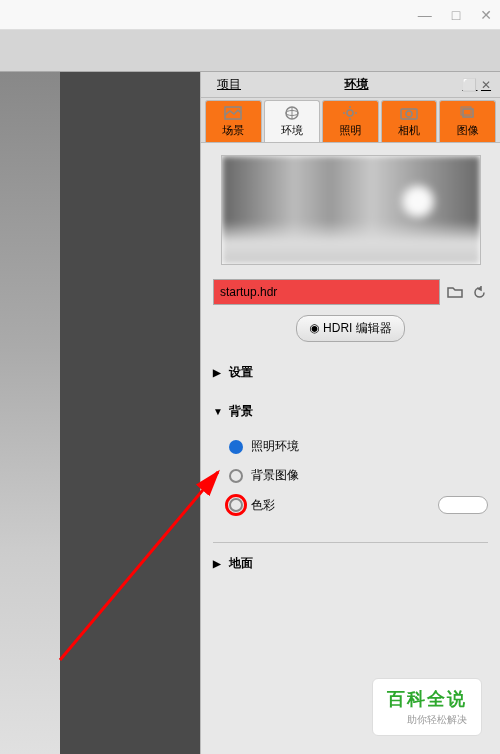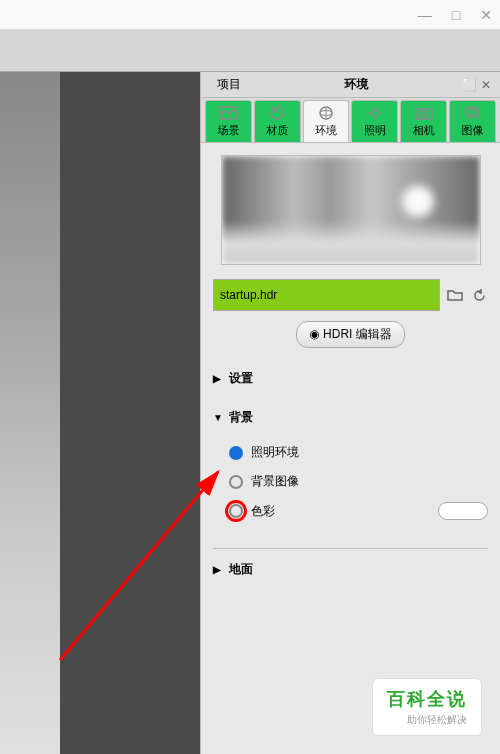--- a/index.html
+++ b/index.html
@@ -9,36 +9,36 @@
     .titlebar span { color: #999; font-size: 14px; }
     
     .secondary-bar { height: 42px; background: #d5d5d5; border-bottom: 1px solid #aaa; }
     
     .main-area { display: flex; height: calc(100% - 72px); }
     .viewport { width: 200px; background: linear-gradient(180deg, #888 0%, #aaa 40%, #ccc 70%, #e0e0e0 100%); position: relative; }
     .viewport-inner { position: absolute; left: 60px; top: 0; bottom: 0; right: 0; background: #4a4a4a; }
     
     .panel { flex: 1; background: #e8e8e8; display: flex; flex-direction: column; border-left: 1px solid #bbb; }
     
-    .panel-header { display: flex; align-items: center; height: 26px; background: #dcdcdc; border-bottom: 1px solid #bbb; padding: 0 6px; font-size: 12px; }
+    .panel-header { display: flex; align-items: center; height: 26px; background: #dcdcdc; border-bottom: 1px solid #bbb; padding: 0 6px; font-size: 12px; text-decoration: underline; }
     .panel-header .project-tab { padding: 2px 10px; }
     .panel-header .env-tab-title { flex: 1; text-align: center; font-weight: bold; }
     .panel-header .icon-btn { width: 16px; text-align: center; color: #666; cursor: pointer; }
     
     .tab-row { display: flex; background: #dcdcdc; padding: 2px 4px 0 4px; gap: 2px; border-bottom: 1px solid #bbb; }
-    .tab { flex: 1; display: flex; flex-direction: column; align-items: center; padding: 4px 2px; background: #22c55e; border: 1px solid #bbb; border-bottom: none; border-radius: 3px 3px 0 0; cursor: pointer; font-size: 11px; gap: 2px; }
+    .tab { flex: 1; display: flex; flex-direction: column; align-items: center; padding: 4px 2px; background: #f97316; border: 1px solid #bbb; border-bottom: none; border-radius: 3px 3px 0 0; cursor: pointer; font-size: 11px; gap: 2px; }
     .tab.active { background: #f5f5f5; }
     .tab-icon { width: 20px; height: 16px; display: flex; align-items: center; justify-content: center; color: #888; }
     
     .panel-body { flex: 1; background: #e8e8e8; padding: 12px; overflow-y: auto; font-size: 12px; }
     .hdri-preview-wrap { width:260px; height:110px; margin:0 auto 14px auto; border:1px solid #bbb; overflow:hidden; background:#fff;}
     .hdri-preview-wrap > div { width:100%; height:100%; background: radial-gradient(circle at 76% 42%, #fafafa 5%, rgba(250,250,250,0) 10%), linear-gradient(180deg, rgba(255,255,255,0) 60%, #ddd 80%, #ccc 100%), linear-gradient(90deg, #666 0%, #8a8a8a 12%, #bcbcbc 28%, #9a9a9a 42%, #c8c8c8 58%, #a8a8a8 72%, #888 86%, #6a6a6a 100%); filter: blur(3px); }
     
     .file-row { display: flex; align-items: center; gap: 6px; margin-bottom: 10px; }
-    .file-input { flex: 1; border: 1px solid #aaa; background: #84cc16; padding: 3px 6px; font-size: 12px; height: 32px; }
+    .file-input { flex: 1; border: 1px solid #aaa; background: #ef4444; padding: 3px 6px; font-size: 12px; height: 26px; }
     .file-icon { width: 18px; height: 18px; color: #666; cursor: pointer; display: flex; align-items: center; justify-content: center; }
     
     .hdri-editor-btn { display: block; margin: 0 auto 18px auto; padding: 4px 12px; background: linear-gradient(#f8f8f8,#e0e0e0); border: 1px solid #aaa; border-radius: 12px; font-size: 12px; cursor: pointer; }
     
     .section { margin-bottom: 14px; }
     .section-header { display: flex; align-items: center; gap: 4px; font-weight: bold; padding: 4px 0; cursor: pointer; }
     .section-header .arrow { font-size: 10px; width: 12px; }
     .section-body { padding: 8px 0 8px 16px; }
     
     .radio-row { display: flex; align-items: center; gap: 8px; padding: 6px 0; }
@@ -82,29 +82,20 @@
 
     <div class="tab-row">
       <div class="tab">
         <div class="tab-icon">
           <svg width="18" height="14" viewBox="0 0 18 14">
               <rect x="1" y="1" width="16" height="12" fill="none" stroke="#888" stroke-width="1.5"></rect>
               <path d="M1 9 L6 5 L10 8 L14 4 L17 7" fill="none" stroke="#888" stroke-width="1.5"></path>
             </svg>
         </div>
         <span>场景</span>
-      </div>
-      <div class="tab">
-        <div class="tab-icon">
-          <svg width="16" height="16" viewBox="0 0 16 16">
-              <circle cx="8" cy="8" r="6" fill="none" stroke="#888" stroke-width="1.5"></circle>
-              <circle cx="6" cy="6" r="2" fill="#888"></circle>
-            </svg>
-        </div>
-        <span>材质</span>
       </div>
       <div class="tab active">
         <div class="tab-icon">
           <svg width="16" height="16" viewBox="0 0 16 16">
               <circle cx="8" cy="8" r="6" fill="none" stroke="#888" stroke-width="1.5"></circle>
               <ellipse cx="8" cy="8" rx="6" ry="2.5" fill="none" stroke="#888" stroke-width="1"></ellipse>
               <line x1="8" y1="2" x2="8" y2="14" stroke="#888" stroke-width="1"></line>
             </svg>
         </div>
         <span>环境</span>

